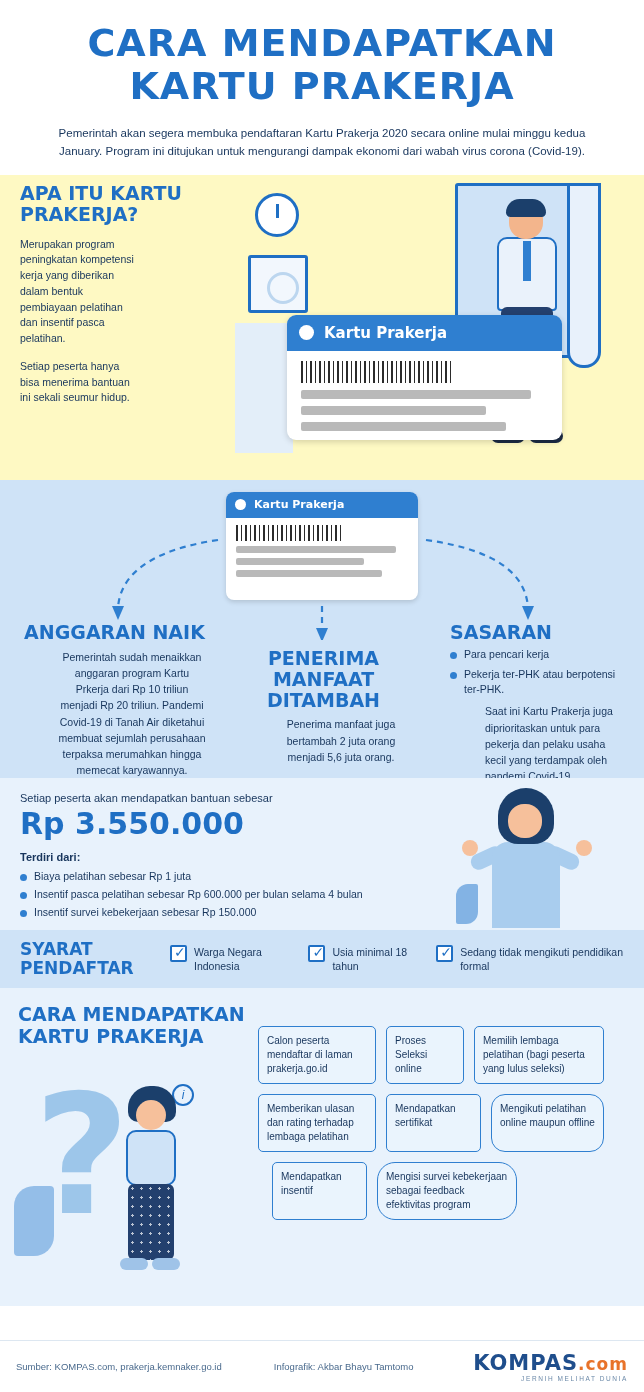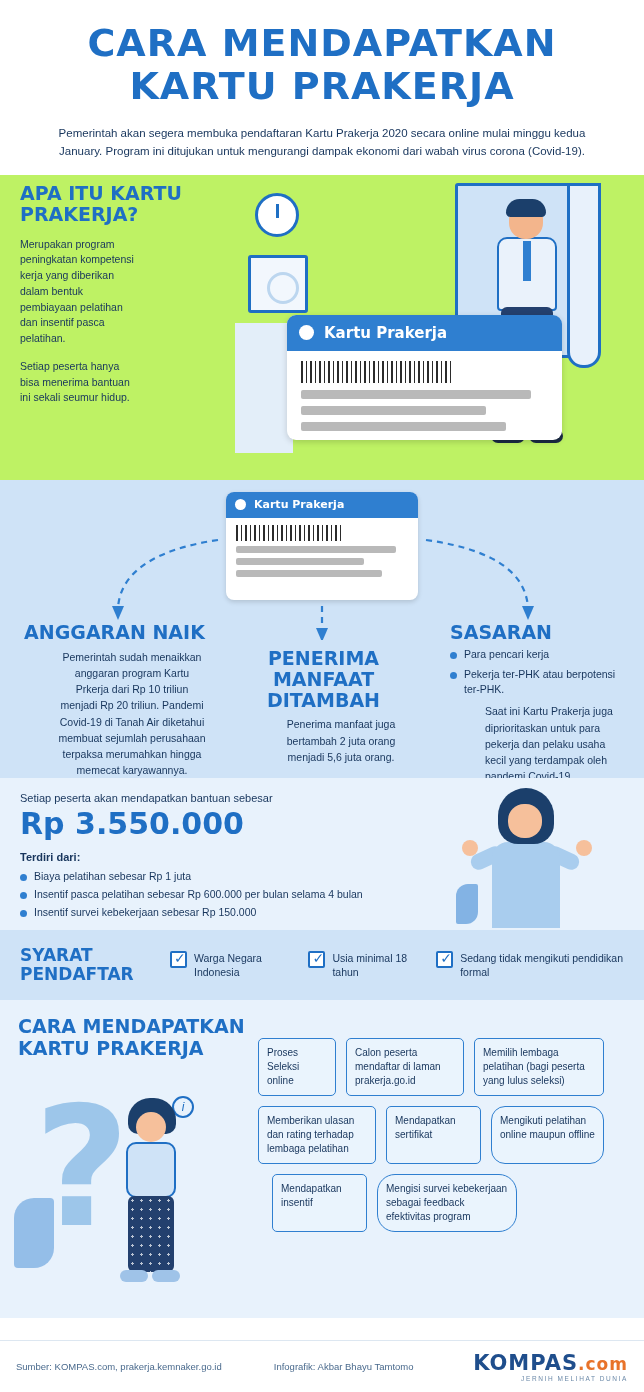--- a/index.html
+++ b/index.html
@@ -29,21 +29,21 @@
     font-size: 11.5px;
     line-height: 1.55;
     color: #17355c;
     padding: 12px 58px 14px;
   }
 
   
   .sec-apa {
     position: relative;
     height: 305px;
-    background: #bef264;
+    background: #fef9c3;
   }
   .sec-apa .heading {
     position: absolute; left: 20px; top: 8px; width: 185px;
     font-family: "DejaVu Sans", sans-serif;
     font-weight: bold; font-size: 19px; line-height: 1.12;
     color: #1f6fc4; text-transform: uppercase;
   }
   .sec-apa .body {
     position: absolute; left: 20px; top: 62px; width: 115px;
     font-size: 10.5px; line-height: 1.5; color: #17355c;
@@ -147,21 +147,21 @@
   .w-hair { position:absolute; left:44px; top:8px; width:56px; height:56px; background:#1b3f6b; border-radius:28px 28px 20px 20px;}
   .w-face { position:absolute; left:54px; top:24px; width:34px; height:34px; background:#f6c09b; border-radius:16px;}
   .w-body { position:absolute; left:38px; top:62px; width:68px; height:86px; background:#a9cdee; border-radius:16px 16px 0 0;}
   .w-armL { position:absolute; left:16px; top:70px; width:34px; height:16px; background:#a9cdee; border-radius:9px; transform:rotate(-25deg);}
   .w-armR { position:absolute; left:92px; top:70px; width:34px; height:16px; background:#a9cdee; border-radius:9px; transform:rotate(25deg);}
   .w-handL { position:absolute; left:8px; top:60px; width:16px; height:16px; background:#f6c09b; border-radius:8px;}
   .w-handR { position:absolute; left:122px; top:60px; width:16px; height:16px; background:#f6c09b; border-radius:8px;}
   .leaf { position:absolute; left:2px; top:104px; width:22px; height:40px; background:#2f7fd0; border-radius:12px 2px 12px 2px; opacity:.55;}
 
   
-  .sec-syarat { background:#cfe3f7; height: 70px; position:relative; padding: 10px 20px; display:flex; align-items:center; }
+  .sec-syarat { background:#cfe3f7; height: 58px; position:relative; padding: 10px 20px; display:flex; align-items:center; }
   .syarat-h { font-family:"DejaVu Sans",sans-serif; font-weight:bold; color:#1f6fc4; font-size:17px; line-height:1.1; width:150px; text-transform:uppercase;}
   .checks { display:flex; gap: 18px; flex:1; }
   .check-item { display:flex; gap:7px; align-items:flex-start; }
   .chk { width:17px; height:17px; border:2px solid #1f6fc4; background:#fff; border-radius:2px; position:relative; flex:0 0 auto;}
   .chk:after { content:"✓"; position:absolute; left:2px; top:-3px; font-size:14px; color:#1f6fc4; }
   .check-label { font-size:10.5px; line-height:1.35; color:#17355c; }
 
   
   .sec-cara { position:relative; background:#e8f2fc; height: 318px; padding: 16px 18px; }
   .cara-h { font-family:"DejaVu Sans",sans-serif; font-weight:bold; color:#1f6fc4; font-size:19px; line-height:1.15; width:230px; text-transform:uppercase; }
@@ -342,22 +342,22 @@
       <div class="t-pants"></div>
       <div class="t-dots"></div>
       <div class="t-shoe1"></div>
       <div class="t-shoe2"></div>
       <div class="t-hair"></div>
       <div class="t-face"></div>
     </div>
 
     <div class="flow">
       <div class="flow-row">
+        <div class="fbox" id="fb1">Calon peserta mendaftar di laman prakerja.go.id</div>
         <div class="fbox" id="fb2">Proses Seleksi online</div>
-        <div class="fbox" id="fb1">Calon peserta mendaftar di laman prakerja.go.id</div>
         <div class="fbox" id="fb3">Memilih lembaga pelatihan (bagi peserta yang lulus seleksi)</div>
       </div>
       <div class="flow-row">
         <div class="fbox" id="fb4">Memberikan ulasan dan rating terhadap lembaga pelatihan</div>
         <div class="fbox" id="fb5">Mendapatkan sertifikat</div>
         <div class="fbox" id="fb6">Mengikuti pelatihan online maupun offline</div>
       </div>
       <div class="flow-row">
         <div class="fbox" id="fb7">Mendapatkan insentif</div>
         <div class="fbox" id="fb8">Mengisi survei kebekerjaan sebagai feedback efektivitas program</div>

